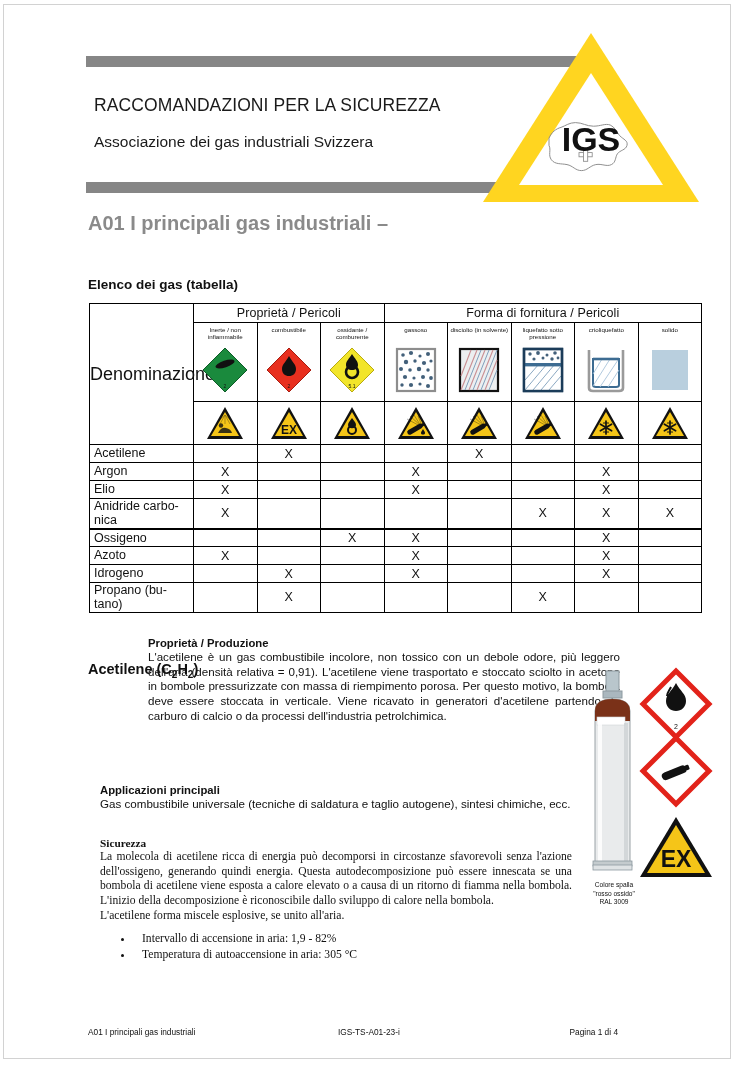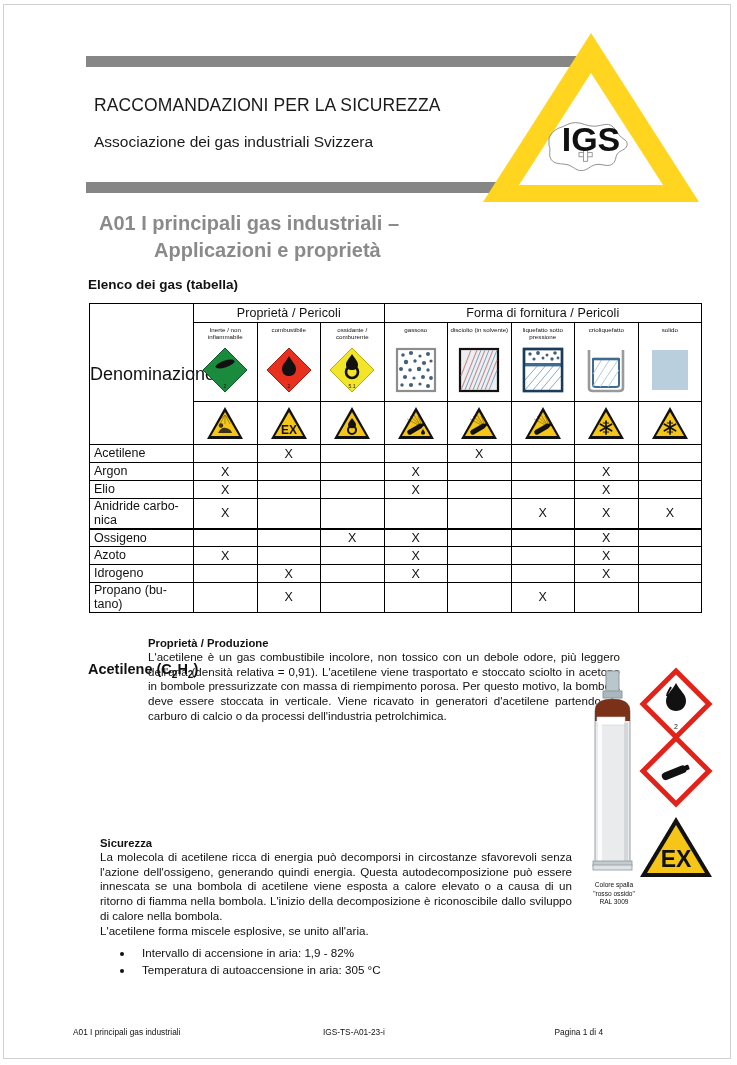--- a/index.html
+++ b/index.html
@@ -55,21 +55,20 @@
 
   
   .doc-title {
     position: absolute;
     left: 84px; top: 205px;
     width: 460px;
     font-size: 20px;
     font-weight: bold;
     color: #8a8a8a;
     line-height: 1.33;
-    margin-left: 11px;
   }
   .doc-title .l2 { display: block; padding-left: 55px; }
 
   .section-h {
     position: absolute;
     left: 84px; top: 272px;
     font-size: 13.5px;
     font-weight: bold;
     color: #111;
   }
@@ -148,21 +147,21 @@
   }
   .sub-h { font-size: 11.3px; font-weight: bold; margin: 0 0 1px 0; }
   .ptext {
     font-size: 11.6px;
     line-height: 1.27;
     margin: 0;
     text-align: justify;
   }
   .blk-prop { top: 632px; margin-left: 48px; }
   .blk-app  { top: 779px; }
-  .blk-sic  { top: 832px; }
+  .blk-sic  { top: 832px; font-family: Liberation Serif, serif; }
 
   .bullets {
     margin: 7px 0 0 0;
     padding-left: 34px;
     font-size: 11.6px;
     line-height: 1.45;
   }
   .bullets li { padding-left: 8px; }
 
   
@@ -173,21 +172,21 @@
     width: 86px;
     text-align: center;
     font-size: 6.6px;
     line-height: 1.3;
     color: #111;
   }
 
   
   .footer {
     position: absolute;
-    left: 69px; top: 1022px;
+    left: 84px; top: 1022px;
     width: 530px;
     display: flex;
     font-size: 8.3px;
     color: #111;
     justify-content: flex-end;
   }
   .footer .f1 { width: 250px; }
   .footer .f2 { width: 170px; }
   .footer .f3 { width: 110px; text-align: right; }
 </style>
@@ -215,21 +214,20 @@
                    C8,60 14,52 10,44 Z" fill="none" stroke="#8a8a8a" stroke-width="1.6"></path>
           <rect x="60" y="56" width="22" height="7" fill="#ffffff" stroke="#8a8a8a" stroke-width="1.4"></rect>
           <rect x="67.5" y="48.5" width="7" height="22" fill="#ffffff" stroke="#8a8a8a" stroke-width="1.4"></rect>
         </g>
         <text x="110" y="120" text-anchor="middle" font-family="Liberation Sans, sans-serif" font-size="34" font-weight="bold" fill="#111">IGS</text>
       </svg>
     </div>
 
     <div class="doc-title">
       <span>A01 I principali gas industriali –</span>
-      <span class="l2">Applicazioni e proprietà</span>
     </div>
 
     <div class="section-h">Elenco dei gas (tabella)</div>
 
     <table class="gastable">
       <colgroup>
         <col class="c-name">
           <col class="c-d">
           <col class="c-d">
           <col class="c-d">
@@ -616,20 +614,24 @@
 
     <div class="sec-title">
       <span>Acetilene (C</span><sub>2</sub><span>H</span><sub>2</sub><span>)</span>
     </div>
 
     <div class="body-col blk-prop">
       <div class="sub-h">Proprietà / Produzione</div>
       <p class="ptext">L'acetilene è un gas combustibile incolore, non tossico con un debole odore, più leggero dell'aria (densità relativa = 0,91). L'acetilene viene trasportato e stoccato sciolto in acetone in bombole pressurizzate con massa di riempimento porosa. Per questo motivo, la bombola deve essere stoccata in verticale. Viene ricavato in generatori d'acetilene partendo da carburo di calcio o da processi dell'industria petrolchimica.</p>
     </div>
 
+    <div class="body-col blk-app">
+      <div class="sub-h">Applicazioni principali</div>
+      <p class="ptext">Gas combustibile universale (tecniche di saldatura e taglio autogene), sintesi chimiche, ecc.</p>
+    </div>
 
     <div class="body-col blk-sic">
       <div class="sub-h">Sicurezza</div>
       <p class="ptext" style="white-space:pre-line">La molecola di acetilene ricca di energia può decomporsi in circostanze sfavorevoli senza l'azione dell'ossigeno, generando quindi energia. Questa autodecomposizione può essere innescata se una bombola di acetilene viene esposta a calore elevato o a causa di un ritorno di fiamma nella bombola. L'inizio della decomposizione è riconoscibile dallo sviluppo di calore nella bombola.
 L'acetilene forma miscele esplosive, se unito all'aria.</p>
       <ul class="bullets" id="sicurezza-bullets">
           <li>Intervallo di accensione in aria: 1,9 - 82%</li>
           <li>Temperatura di autoaccensione in aria: 305 °C</li>
         </ul>
     </div>

